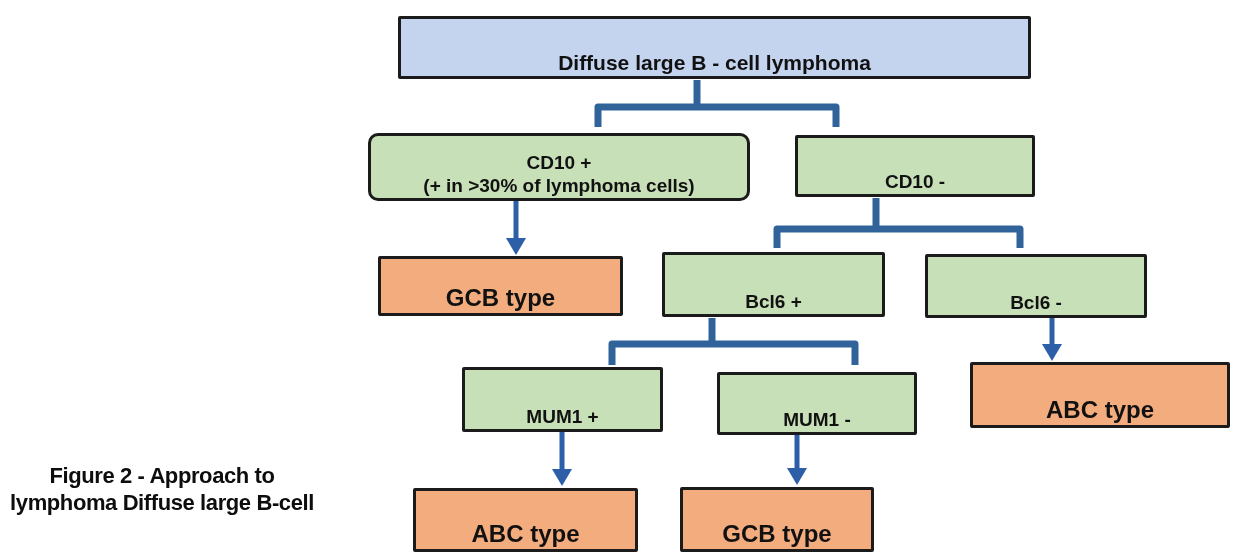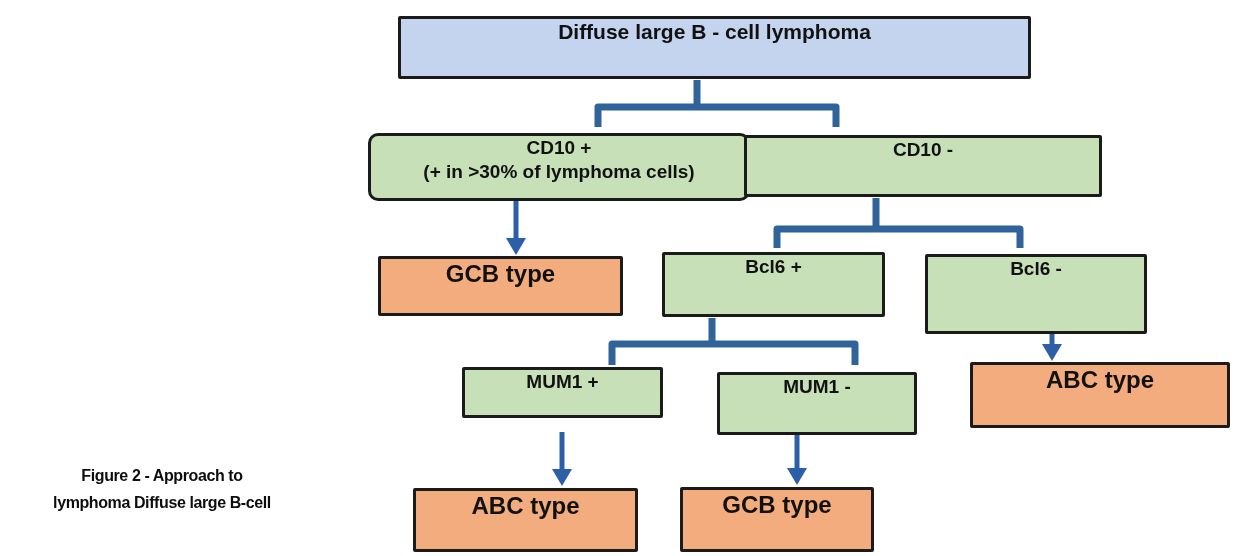--- a/index.html
+++ b/index.html
@@ -21,36 +21,36 @@
   }
   #connectors{position:absolute;left:0;top:0;z-index:0;}
   .bracket{fill:none;stroke:var(--bracket);stroke-width:7;stroke-linejoin:round;stroke-linecap:butt;}
   .arrow-shaft{stroke:var(--arrow);stroke-width:5;stroke-linecap:butt;}
   .arrow-head{fill:var(--arrow);stroke:none;}
   .node{
     position:absolute;z-index:1;
     box-sizing:border-box;
     border:3px solid var(--box-border);
     border-radius:2px;
-    display:flex;flex-direction:column;align-items:center;justify-content:flex-start;
+    display:flex;flex-direction:column;align-items:center;justify-content:flex-end;
     text-align:center;
     color:var(--text);
     font-weight:bold;
     line-height:1.25;
   }
   .node.root{background:var(--root-fill);font-size:21px;}
   .node.decision{background:var(--decision-fill);font-size:19px;}
   .node.result{background:var(--result-fill);font-size:24px;}
   #caption{
     position:absolute;z-index:1;
     left:2px;top:462px;width:320px;
     text-align:center;
     color:#0d0d0d;
     font-weight:bold;
-    font-size:16px;
+    font-size:22px;
     line-height:27px;
     letter-spacing:-0.4px;
   }
   #caption span{display:block;}
 </style>
 </head>
 <body>
 
 <div id="stage">
 
@@ -88,41 +88,41 @@
 
   <div class="node root" style="left:398px;top:16px;width:633px;height:63px;">
     <span>Diffuse large B - cell lymphoma</span>
   </div>
 
   <div class="node decision" style="left:368px;top:133px;width:382px;height:68px;border-radius:10px;">
     <span>CD10 +</span>
     <span>(+ in &gt;30% of lymphoma cells)</span>
   </div>
 
-  <div class="node decision" style="left:744px;top:135px;width:358px;height:62px;">
+  <div class="node decision" style="left:795px;top:135px;width:240px;height:62px;">
     <span>CD10 -</span>
   </div>
 
   <div class="node result" style="left:378px;top:256px;width:245px;height:60px;">
     <span>GCB type</span>
   </div>
 
   <div class="node decision" style="left:662px;top:252px;width:223px;height:65px;">
     <span>Bcl6 +</span>
   </div>
 
-  <div class="node decision" style="left:925px;top:254px;width:222px;height:80px;">
+  <div class="node decision" style="left:925px;top:254px;width:222px;height:64px;">
     <span>Bcl6 -</span>
   </div>
 
   <div class="node result" style="left:970px;top:362px;width:260px;height:66px;">
     <span>ABC type</span>
   </div>
 
-  <div class="node decision" style="left:462px;top:367px;width:201px;height:51px;">
+  <div class="node decision" style="left:462px;top:367px;width:201px;height:65px;">
     <span>MUM1 +</span>
   </div>
 
   <div class="node decision" style="left:717px;top:372px;width:200px;height:63px;">
     <span>MUM1 -</span>
   </div>
 
   <div class="node result" style="left:413px;top:488px;width:225px;height:64px;">
     <span>ABC type</span>
   </div>

